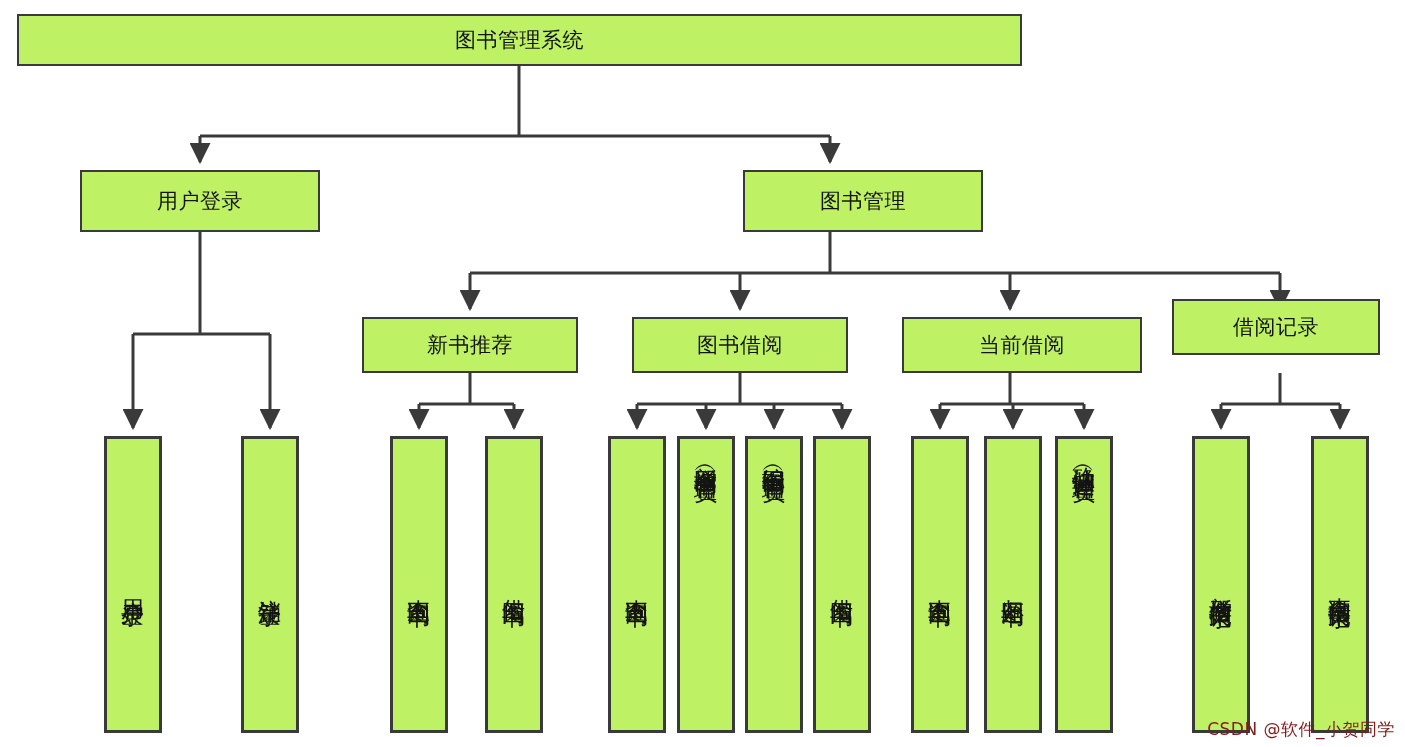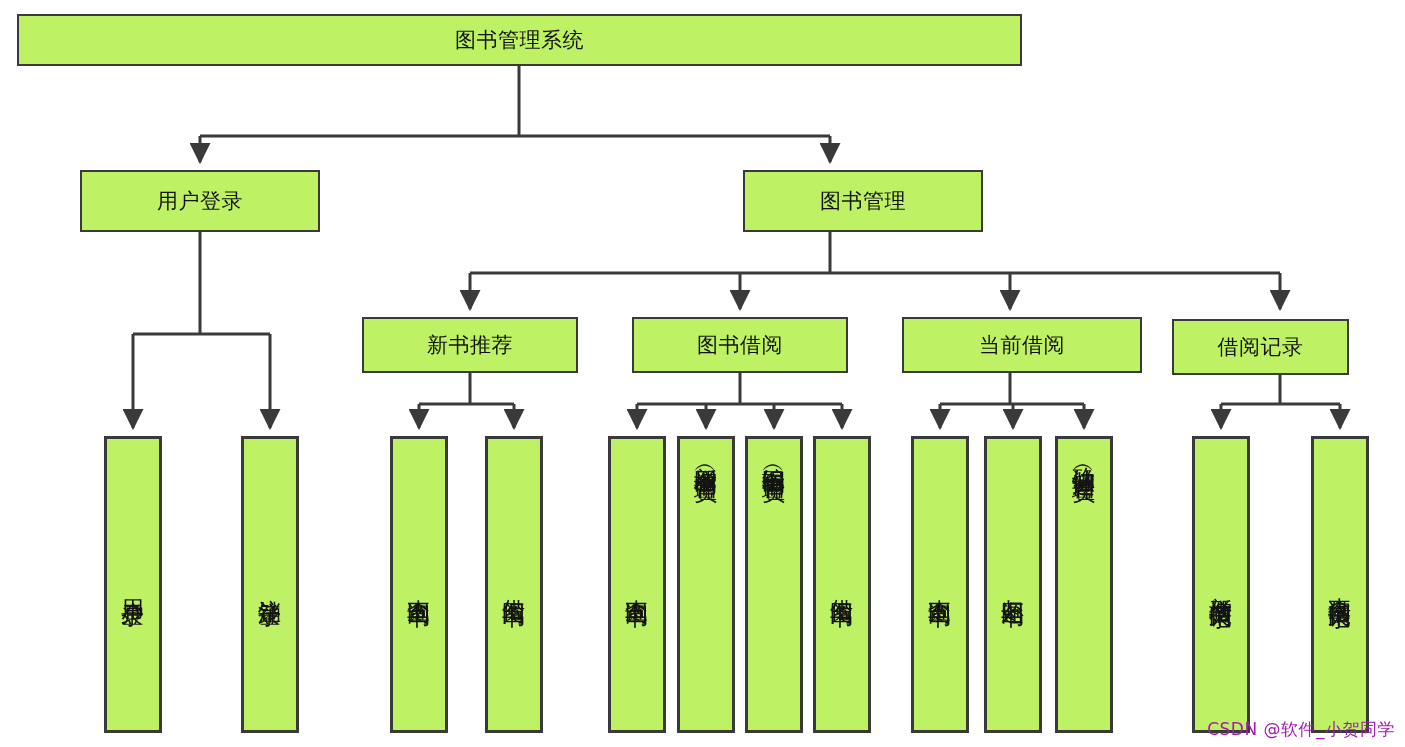--- a/index.html
+++ b/index.html
@@ -35,21 +35,21 @@
     letter-spacing:2px;
     white-space:normal;
     max-height:100%;
   }
   .node.leaf{align-items:flex-start;padding-top:10px;}
   .node.leaf.mid{align-items:center;padding-top:0;}
   .watermark{
     position:absolute;
     right:10px;bottom:6px;
     font-size:17px;
-    color:#a21caf;
+    color:#7f1d1d;
     letter-spacing:.5px;
     white-space:nowrap;
     pointer-events:none;
   }
 </style>
 </head>
 <body>
 
 <div id="stage">
 
@@ -116,21 +116,21 @@
 
   <div class="node" style="left:362px;top:317px;width:216px;height:56px;">
     <span class="lbl">新书推荐</span>
   </div>
   <div class="node" style="left:632px;top:317px;width:216px;height:56px;">
     <span class="lbl">图书借阅</span>
   </div>
   <div class="node" style="left:902px;top:317px;width:240px;height:56px;">
     <span class="lbl">当前借阅</span>
   </div>
-  <div class="node" style="left:1172px;top:319px;width:177px;height:56px;">
+  <div class="node" style="left:1172px;top:299px;width:208px;height:56px;">
     <span class="lbl">借阅记录</span>
   </div>
 
   <div class="node leaf mid" style="left:104px;top:436px;width:58px;height:297px;">
     <span class="lbl">用户登录</span>
   </div>
   <div class="node leaf mid" style="left:241px;top:436px;width:58px;height:297px;">
     <span class="lbl">注销登录</span>
   </div>
   <div class="node leaf mid" style="left:390px;top:436px;width:58px;height:297px;">

